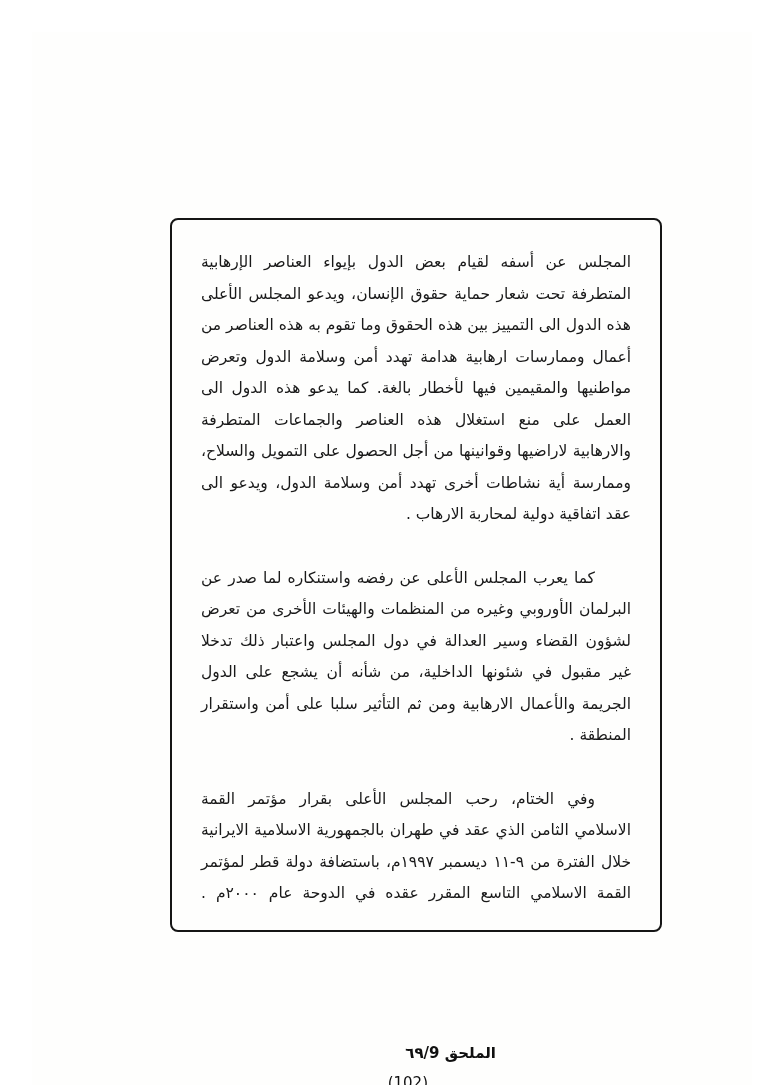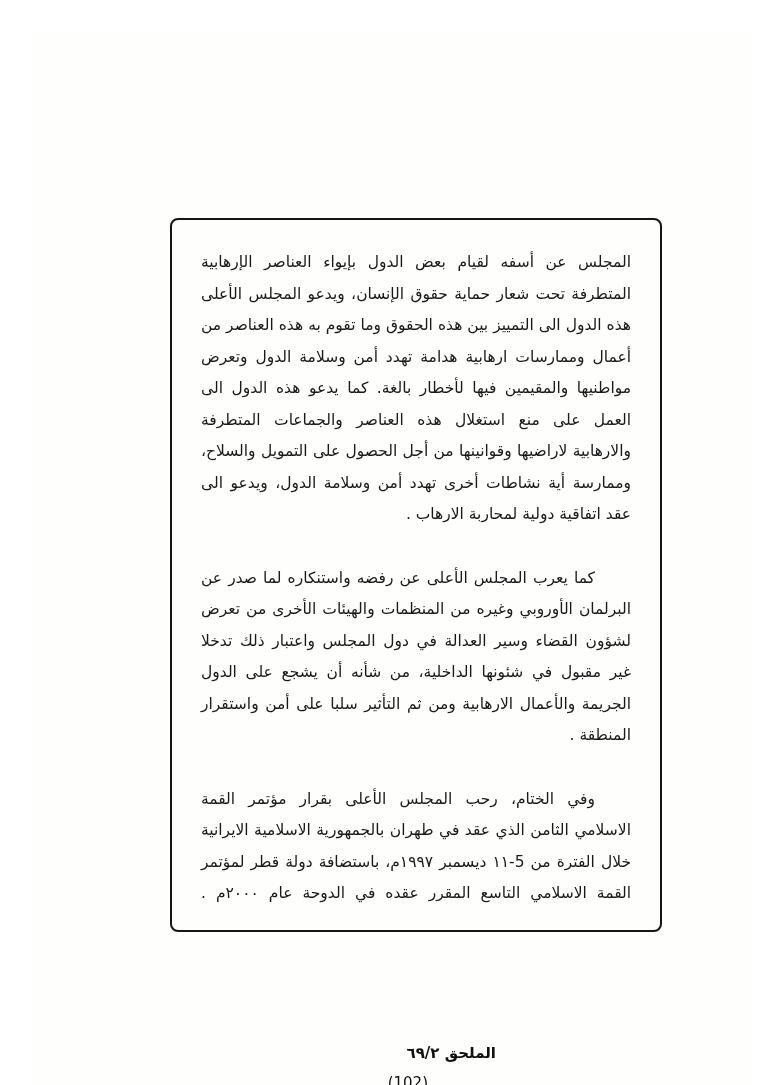--- a/index.html
+++ b/index.html
@@ -56,20 +56,20 @@
   }
 </style>
 </head>
 <body>
 
 <div class="page">
 
   <div class="text-box">
     <p class="para">المجلس عن أسفه لقيام بعض الدول بإيواء العناصر الإرهابية المتطرفة تحت شعار حماية حقوق الإنسان، ويدعو المجلس الأعلى هذه الدول الى التمييز بين هذه الحقوق وما تقوم به هذه العناصر من أعمال وممارسات ارهابية هدامة تهدد أمن وسلامة الدول وتعرض مواطنيها والمقيمين فيها لأخطار بالغة. كما يدعو هذه الدول الى العمل على منع استغلال هذه العناصر والجماعات المتطرفة والارهابية لاراضيها وقوانينها من أجل الحصول على التمويل والسلاح، وممارسة أية نشاطات أخرى تهدد أمن وسلامة الدول، ويدعو الى عقد اتفاقية دولية لمحاربة الارهاب .</p>
     <p class="para indent">كما يعرب المجلس الأعلى عن رفضه واستنكاره لما صدر عن البرلمان الأوروبي وغيره من المنظمات والهيئات الأخرى من تعرض لشؤون القضاء وسير العدالة في دول المجلس واعتبار ذلك تدخلا غير مقبول في شئونها الداخلية، من شأنه أن يشجع على الدول الجريمة والأعمال الارهابية ومن ثم التأثير سلبا على أمن واستقرار المنطقة .</p>
-    <p class="para indent">وفي الختام، رحب المجلس الأعلى بقرار مؤتمر القمة الاسلامي الثامن الذي عقد في طهران بالجمهورية الاسلامية الايرانية خلال الفترة من 5-١١ ديسمبر ١٩٩٧م، باستضافة دولة قطر لمؤتمر القمة الاسلامي التاسع المقرر عقده في الدوحة عام ٢٠٠٠م .</p>
+    <p class="para indent">وفي الختام، رحب المجلس الأعلى بقرار مؤتمر القمة الاسلامي الثامن الذي عقد في طهران بالجمهورية الاسلامية الايرانية خلال الفترة من ٩-١١ ديسمبر ١٩٩٧م، باستضافة دولة قطر لمؤتمر القمة الاسلامي التاسع المقرر عقده في الدوحة عام ٢٠٠٠م .</p>
   </div>
 
-  <div class="footer-annex">الملحق ٦٩/٢</div>
+  <div class="footer-annex">الملحق ٦٩/9</div>
 
   <div class="footer-page">(102)</div>
 
 </div>
 
 </body></html>

